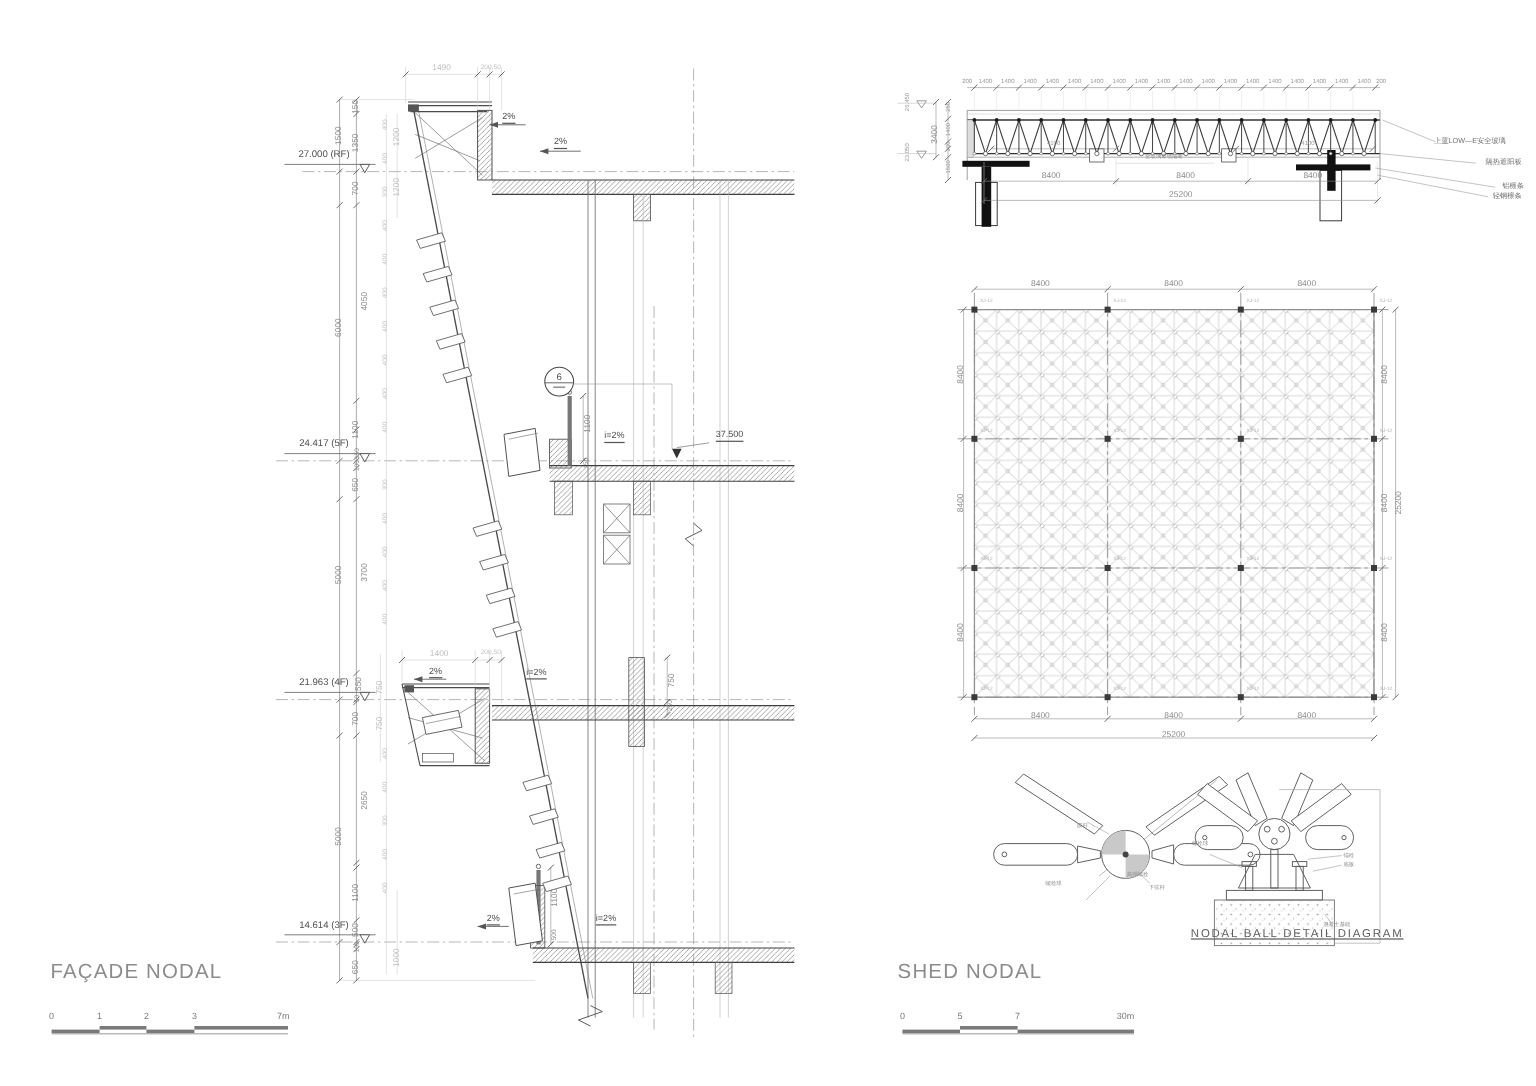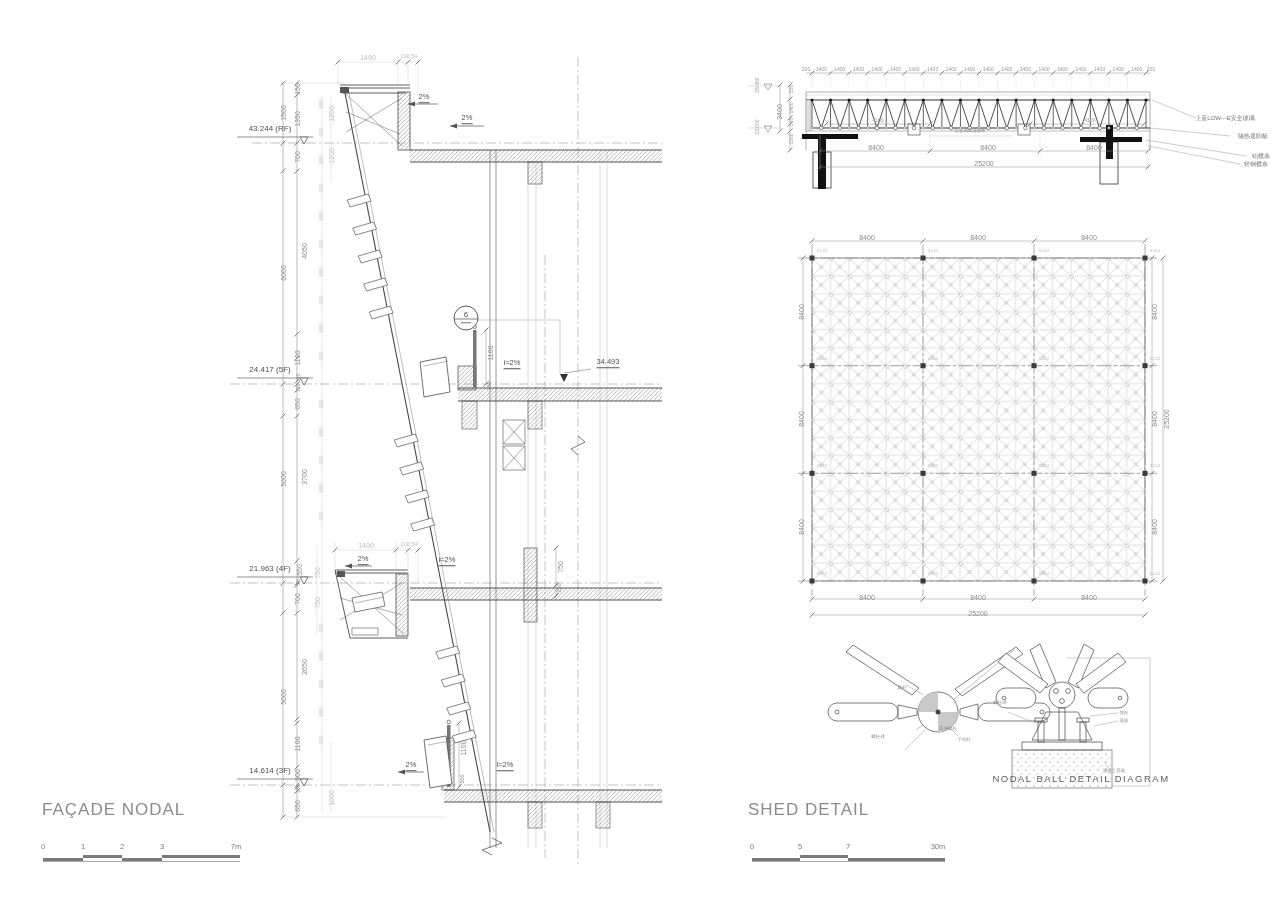--- a/index.html
+++ b/index.html
@@ -15,21 +15,21 @@
   .sm.lt{color:#c2c2c2;}
   .xs{font-size:5px;color:#9a9a9a;}
   .xs2{font-size:4px;color:#b0b0b0;}
   .cn{font-size:4.5px;color:#8a8a8a;}
   .cn2{font-size:6px;color:#6e6e6e;}
   .rot{transform:translate(-50%,-50%) rotate(-90deg);}
   .note{font-size:7.5px;color:#4f4f4f;border-bottom:0.8px solid #555;padding-bottom:1px;}
   .lvl{font-size:8px;color:#4f4f4f;}
   .sc{font-size:7.5px;color:#7a7a7a;}
   .title{position:absolute;font-size:17px;color:#8c8c8c;letter-spacing:1px;}
-  .caption{position:absolute;font-size:9.5px;color:#5d5d5d;letter-spacing:1.5px;}
+  .caption{position:absolute;font-size:9.5px;color:#5d5d5d;letter-spacing:1.5px;text-decoration:underline;}
   .barseg{position:absolute;height:2.8px;background:#7a7a7a;}
   .barline{position:absolute;height:0.8px;background:#aaa;}
 </style>
 </head>
 <body>
 
 <div id="stage">
 
 <svg width="1280" height="905" viewBox="0 0 1280 905">
   <defs>
@@ -529,21 +529,21 @@
       <span class="lb sm lt rot" style="left: 322px; top: 684px;">300</span>
       <span class="lb sm lt rot" style="left: 322px; top: 712px;">400</span>
       <span class="lb sm lt rot" style="left: 322px; top: 740px;">400</span>
       <span class="lb dim rot" style="left: 297px; top: 358px;">1100</span>
       <span class="lb sm rot" style="left: 299px; top: 378px;">150</span>
       <span class="lb sm rot" style="left: 299px; top: 388px;">100</span>
       <span class="lb dim rot" style="left: 297px; top: 404px;">650</span>
       <span class="lb dim rot" style="left: 490px; top: 353px;">1100</span>
       <span class="lb sm rot" style="left: 490px; top: 386px;">150</span>
       <span class="lb note" style="left: 512px; top: 364px;">i=2%</span>
-      <span class="lb note" style="left: 608px; top: 363px;">34.493</span>
+      <span class="lb note" style="left: 608px; top: 363px;">37.500</span>
       <span class="lb dim rot" style="left: 283px; top: 479px;">5000</span>
       <span class="lb dim rot" style="left: 304px; top: 477px;">3700</span>
       <span class="lb dim lt" style="left: 366px; top: 545px;">1400</span>
       <span class="lb sm lt" style="left: 409px; top: 545px;">200,50</span>
       <span class="lb note" style="left: 363px; top: 560px;">2%</span>
       <span class="lb note" style="left: 447px; top: 561px;">i=2%</span>
       <span class="lb dim rot" style="left: 299px; top: 570px;">550</span>
       <span class="lb sm rot" style="left: 299px; top: 582px;">50</span>
       <span class="lb dim rot" style="left: 297px; top: 599px;">700</span>
       <span class="lb dim lt rot" style="left: 317px; top: 573px;">750</span>
@@ -554,21 +554,21 @@
       <span class="lb dim rot" style="left: 304px; top: 667px;">2650</span>
       <span class="lb dim rot" style="left: 463px; top: 748px;">1100</span>
       <span class="lb sm rot" style="left: 463px; top: 779px;">500</span>
       <span class="lb note" style="left: 411px; top: 766px;">2%</span>
       <span class="lb note" style="left: 505px; top: 766px;">i=2%</span>
       <span class="lb dim rot" style="left: 297px; top: 744px;">1100</span>
       <span class="lb dim rot" style="left: 297px; top: 775px;">500</span>
       <span class="lb sm rot" style="left: 299px; top: 789px;">100</span>
       <span class="lb dim rot" style="left: 297px; top: 806px;">650</span>
       <span class="lb dim lt rot" style="left: 331px; top: 798px;">1000</span>
-      <span class="lb lvl" style="left: 270px; top: 129px;">43.244 (RF)</span>
+      <span class="lb lvl" style="left: 270px; top: 129px;">27.000 (RF)</span>
       <span class="lb lvl" style="left: 270px; top: 370px;">24.417 (5F)</span>
       <span class="lb lvl" style="left: 270px; top: 569px;">21.963 (4F)</span>
       <span class="lb lvl" style="left: 270px; top: 771px;">14.614 (3F)</span>
       <span class="lb sc" style="left: 43px; top: 847px;">0</span>
       <span class="lb sc" style="left: 83px; top: 847px;">1</span>
       <span class="lb sc" style="left: 122px; top: 847px;">2</span>
       <span class="lb sc" style="left: 162px; top: 847px;">3</span>
       <span class="lb sc" style="left: 236px; top: 847px;">7m</span>
       <span class="lb sc" style="left: 752px; top: 847px;">0</span>
       <span class="lb sc" style="left: 800px; top: 847px;">5</span>
@@ -646,21 +646,21 @@
       <span class="lb xs2" style="left: 1044px; top: 358.67px;">XJ-12</span>
       <span class="lb xs2" style="left: 1044px; top: 466.33px;">XJ-12</span>
       <span class="lb xs2" style="left: 1044px; top: 574px;">XJ-12</span>
       <span class="lb xs2" style="left: 1155px; top: 251px;">XJ-12</span>
       <span class="lb xs2" style="left: 1155px; top: 358.67px;">XJ-12</span>
       <span class="lb xs2" style="left: 1155px; top: 466.33px;">XJ-12</span>
       <span class="lb xs2" style="left: 1155px; top: 574px;">XJ-12</span>
     </div>
 
 <div class="title" style="left:42px;top:800px;">FAÇADE NODAL</div>
-<div class="title" style="left:748px;top:800px;">SHED DETAIL</div>
+<div class="title" style="left:748px;top:800px;">SHED NODAL</div>
 <div class="caption" style="left:981px;top:773px;width:200px;text-align:center;">NODAL BALL DETAIL DIAGRAM</div>
 
 <span class="lb lvl" style="left:466px;top:315px;">6</span>
 
 <div>
   <div class="barseg" style="left:83px;top:855px;width:39px;"></div>
   <div class="barseg" style="left:162px;top:855px;width:78px;"></div>
   <div class="barseg" style="left:43px;top:858.2px;width:40px;"></div>
   <div class="barseg" style="left:122px;top:858.2px;width:40px;"></div>
   <div class="barline" style="left:43px;top:861px;width:197px;"></div>

